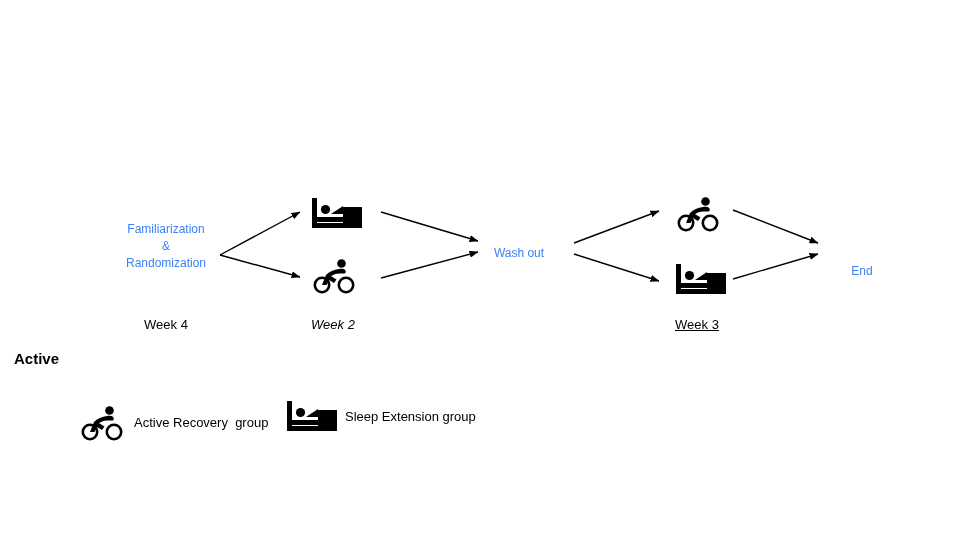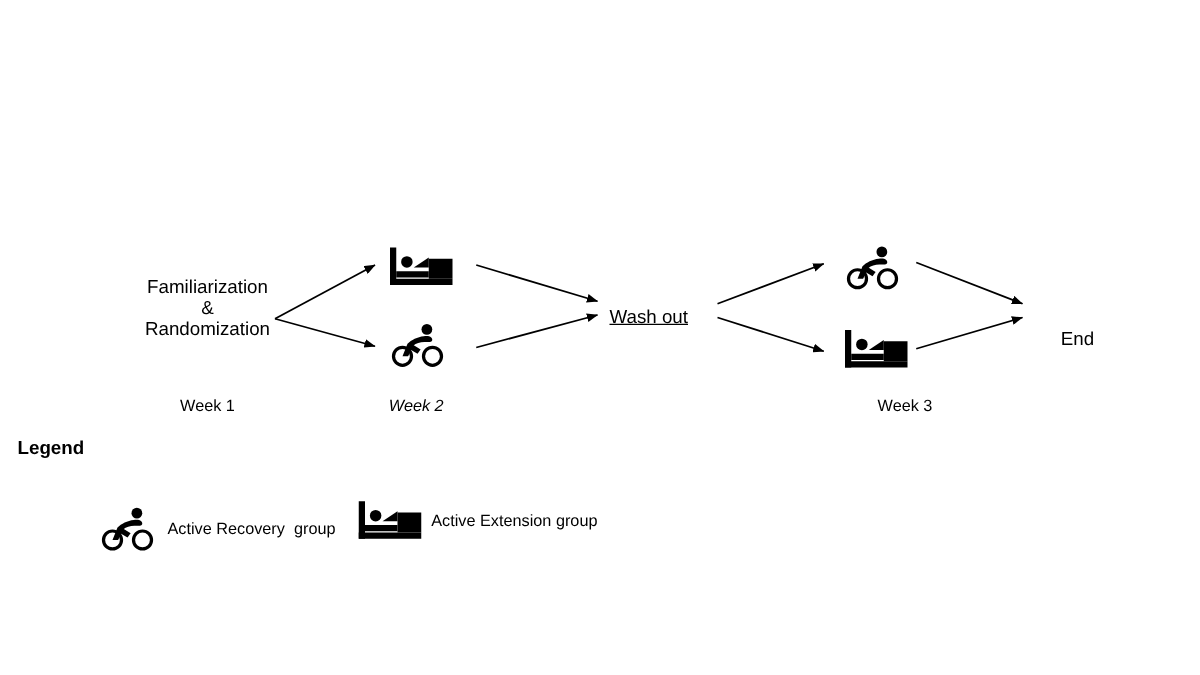--- a/index.html
+++ b/index.html
@@ -17,23 +17,23 @@
   }
   #diagram-canvas {
     position: absolute;
     left: 0;
     top: 0;
     width: 960px;
     height: 540px;
   }
   .node-label {
     position: absolute;
-    font-size: 15px;
+    font-size: 12px;
     line-height: 17px;
-    color: #000000;
+    color: #3b82f6;
     text-align: center;
     white-space: pre;
   }
   .week-label {
     position: absolute;
     font-size: 13px;
     color: #000;
     text-align: center;
     white-space: nowrap;
   }
@@ -80,29 +80,29 @@
       <line x1="574" y1="254" x2="659" y2="281" stroke="#000000" marker-end="url(#arrowhead)"></line>
       <line x1="733" y1="210" x2="818" y2="243" stroke="#000000" marker-end="url(#arrowhead)"></line>
       <line x1="733" y1="279" x2="818" y2="254" stroke="#000000" marker-end="url(#arrowhead)"></line>
     </g>
 </svg>
 
 <div class="node-label" style="left:96px; top:221px; width:140px;">Familiarization
 &amp;
 Randomization</div>
 
-<div class="node-label" style="left:469px; top:245px; width:100px;text-decoration:underline;">Wash out</div>
+<div class="node-label" style="left:469px; top:245px; width:100px;">Wash out</div>
 
 <div class="node-label" style="left:822px; top:263px; width:80px;">End</div>
 
-<div class="week-label" style="left:116px; top:317px; width:100px;">Week 1</div>
+<div class="week-label" style="left:116px; top:317px; width:100px;">Week 4</div>
 
 <div class="week-label" style="left:283px; top:317px; width:100px;font-style:italic;">Week 2</div>
 
-<div class="week-label" style="left:674px; top:317px; width:100px;">Week 3</div>
+<div class="week-label" style="left:647px; top:317px; width:100px;text-decoration:underline;">Week 3</div>
 
 <div class="stage-icon" style="left:310px; top:197px;">
   <span>
     <svg width="54" height="32" viewBox="0 0 54 32" xmlns="http://www.w3.org/2000/svg">
       <rect x="2" y="1" width="5" height="30" fill="#000"></rect>
       <rect x="2" y="26" width="50" height="5" fill="#000"></rect>
       <circle cx="15.5" cy="12.5" r="4.6" fill="#000"></circle>
       <path d="M21 17 L33 9 L33 17 Z" fill="#000"></path>
       <rect x="7" y="20" width="26" height="5" fill="#000"></rect>
       <rect x="33" y="10" width="19" height="16" fill="#000"></rect>
@@ -144,21 +144,21 @@
       <rect x="2" y="1" width="5" height="30" fill="#000"></rect>
       <rect x="2" y="26" width="50" height="5" fill="#000"></rect>
       <circle cx="15.5" cy="12.5" r="4.6" fill="#000"></circle>
       <path d="M21 17 L33 9 L33 17 Z" fill="#000"></path>
       <rect x="7" y="20" width="26" height="5" fill="#000"></rect>
       <rect x="33" y="10" width="19" height="16" fill="#000"></rect>
     </svg>
   </span>
 </div>
 
-<div class="legend-title">Legend</div>
+<div class="legend-title">Active</div>
 
 <div class="legend-entry" style="left:78px; top:404px;">
   <span>
     <svg width="50" height="36" viewBox="0 0 50 36" xmlns="http://www.w3.org/2000/svg">
       <circle cx="12" cy="28" r="7.2" fill="none" stroke="#000" stroke-width="2.6"></circle>
       <circle cx="36" cy="28" r="7.2" fill="none" stroke="#000" stroke-width="2.6"></circle>
       <circle cx="31.5" cy="6.5" r="4.3" fill="#000"></circle>
       <path d="M29 12 C24 12.5, 19 15, 16 18 L12 28 L16.5 28 L20.5 19.5
                C23 17.5, 26 16.5, 29.5 16.5 L34 16.5 C35.8 16.5, 36.5 14.5, 35 13
                C33.5 11.6, 31 11.8, 29 12 Z" fill="#000"></path>
@@ -172,14 +172,14 @@
   <span>
     <svg width="54" height="32" viewBox="0 0 54 32" xmlns="http://www.w3.org/2000/svg">
       <rect x="2" y="1" width="5" height="30" fill="#000"></rect>
       <rect x="2" y="26" width="50" height="5" fill="#000"></rect>
       <circle cx="15.5" cy="12.5" r="4.6" fill="#000"></circle>
       <path d="M21 17 L33 9 L33 17 Z" fill="#000"></path>
       <rect x="7" y="20" width="26" height="5" fill="#000"></rect>
       <rect x="33" y="10" width="19" height="16" fill="#000"></rect>
     </svg>
   </span>
-  <span class="legend-text">Active Extension group</span>
+  <span class="legend-text">Sleep Extension group</span>
 </div>
 
 </body></html>

